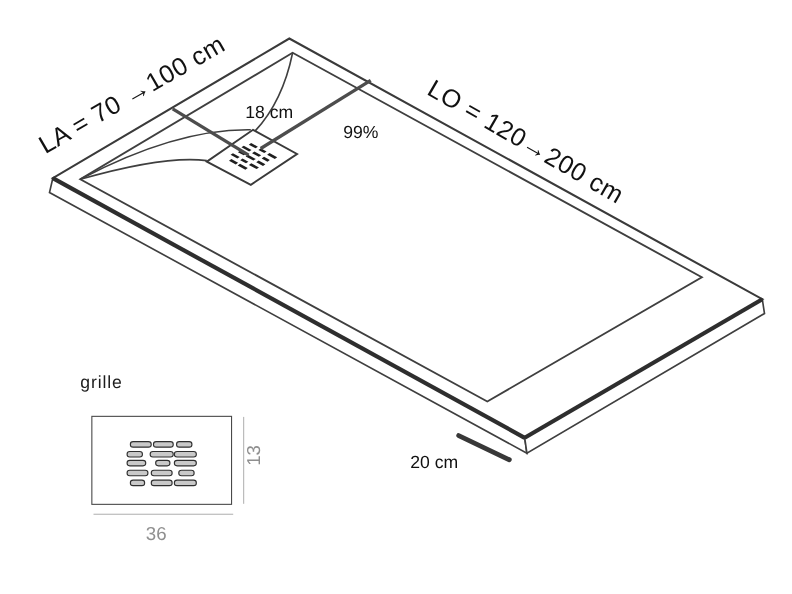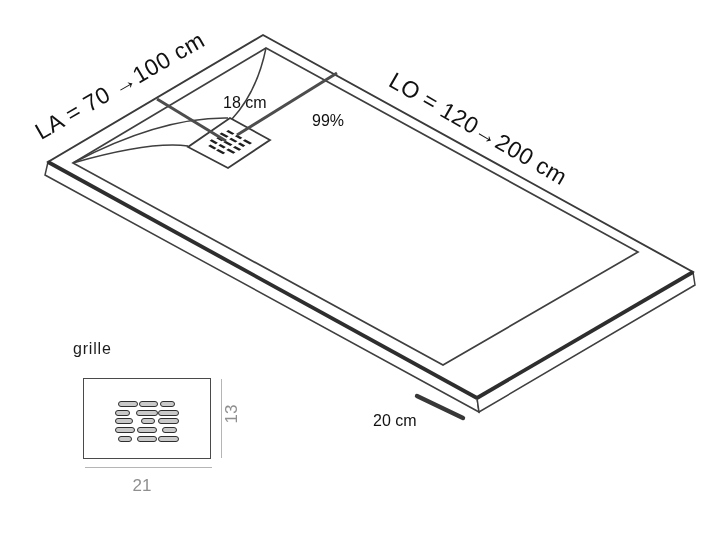--- a/index.html
+++ b/index.html
@@ -92,15 +92,15 @@
       <div class="gslot" style="left: 31px; top: 48px; width: 18px;"></div>
       <div class="gslot" style="left: 53px; top: 48px; width: 18px;"></div>
       <div class="gslot" style="left: 78px; top: 48px; width: 13px;"></div>
       <div class="gslot" style="left: 34px; top: 57px; width: 12px;"></div>
       <div class="gslot" style="left: 53px; top: 57px; width: 18px;"></div>
       <div class="gslot" style="left: 74px; top: 57px; width: 19px;"></div>
     </div>
   <div class="gvdim"></div>
   <div class="ghdim"></div>
   <div class="lbl gdim g13">13</div>
-  <div class="lbl gdim g21">21</div>
+  <div class="lbl gdim g21">36</div>
 
 </div>
 
 </body></html>

